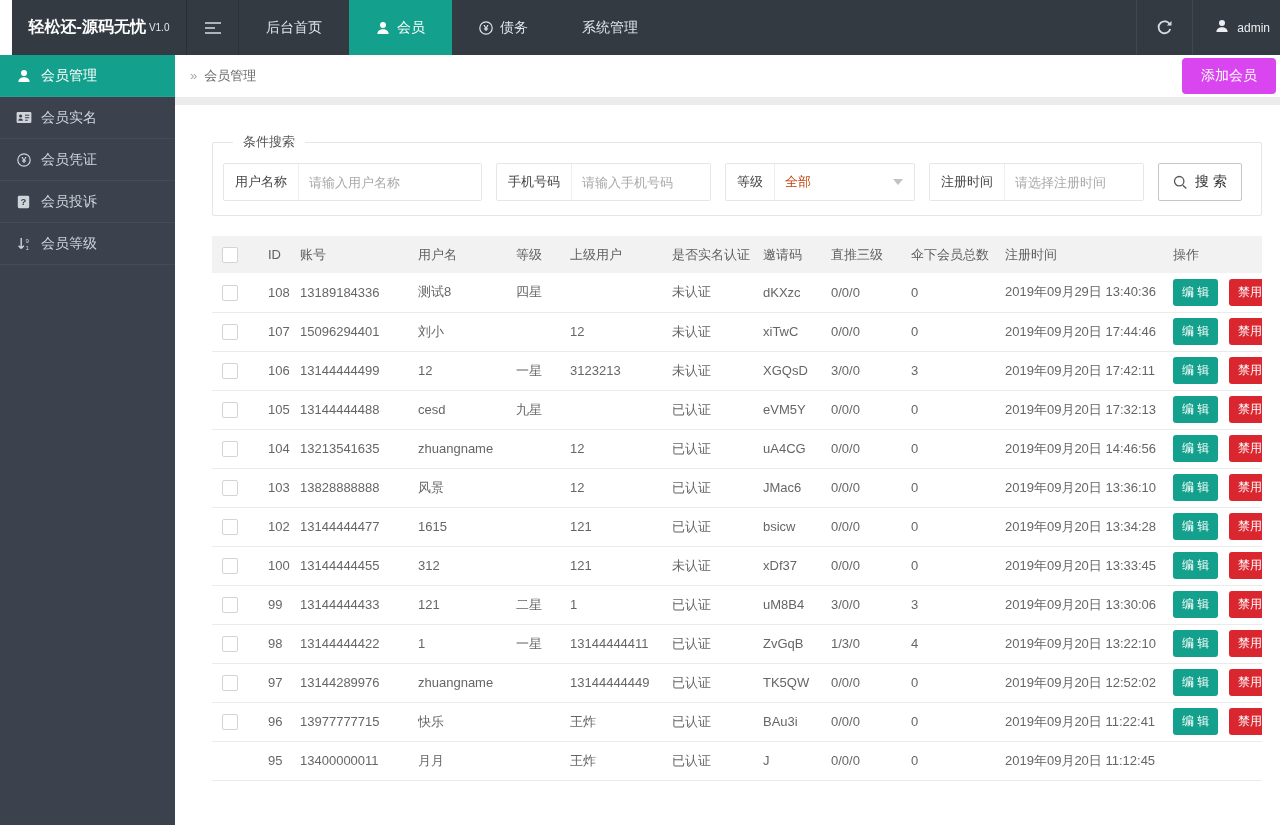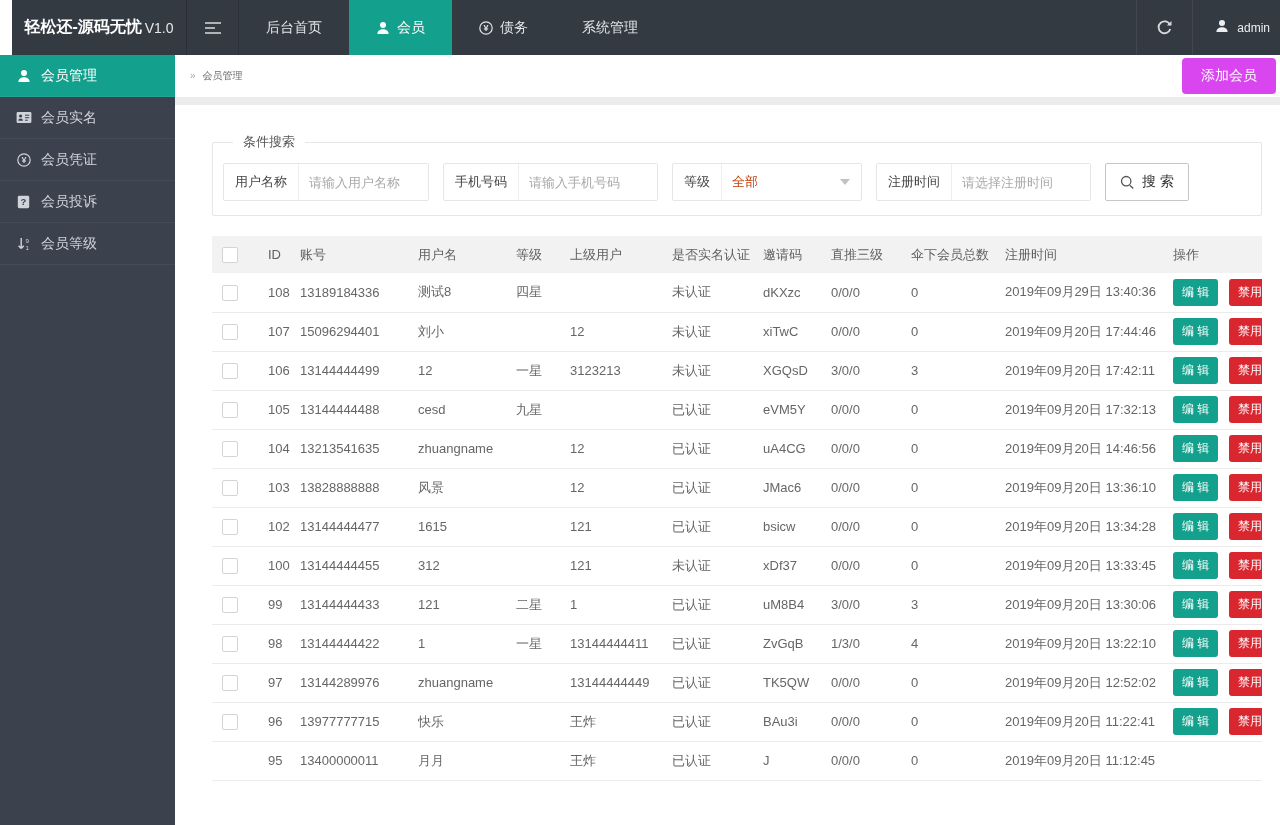--- a/index.html
+++ b/index.html
@@ -4,21 +4,21 @@
 <style>
   * { box-sizing: border-box; margin: 0; padding: 0; }
   html, body { width: 1280px; height: 825px; overflow: hidden; background: #fff;
     font-family: "Liberation Sans", "DejaVu Sans", sans-serif; }
 
   
   .navbar { position: fixed; top: 0; left: 12px; width: 1280px; height: 55px;
     background: #343A42; display: flex; align-items: stretch; z-index: 20; }
   .logo { width: 175px; display: flex; align-items: center; justify-content: center;
     color: #fff; font-size: 16px; font-weight: bold; border-right: 1px solid rgba(0,0,0,.18); }
-  .logo sup { font-size: 14px; margin-left: 3px; font-weight: normal; color: #e8e8e8; }
+  .logo sup { font-size: 10px; margin-left: 3px; font-weight: normal; color: #e8e8e8; }
   .nav-toggle { width: 52px; display: flex; align-items: center; justify-content: center;
     color: #d8dbe0; border-right: 1px solid rgba(0,0,0,.12); cursor: pointer; }
   .nav-menu { display: flex; align-items: stretch; }
   .nav-item { display: flex; align-items: center; gap: 7px; padding: 0 27px;
     color: #e2e5ea; font-size: 14px; cursor: pointer; text-decoration: none; }
   .nav-item.active { background: #13A08C; color: #fff; }
   .nav-item .icon { display: flex; align-items: center; }
   .nav-right { margin-left: auto; display: flex; align-items: stretch; }
   .nav-refresh { width: 56px; display: flex; align-items: center; justify-content: center;
     color: #d8dbe0; border-left: 1px solid rgba(255,255,255,.07); cursor: pointer; }
@@ -30,39 +30,39 @@
     background: #3B414D; z-index: 10; }
   .side-item { height: 42px; display: flex; align-items: center; gap: 9px; padding-left: 15px;
     color: #cfd3da; font-size: 14px; border-bottom: 1px solid rgba(255,255,255,.06); cursor: pointer; }
   .side-item.active { background: #13A08C; color: #fff; }
   .side-item .icon { display: flex; align-items: center; width: 17px; justify-content: center; }
 
   
   .main { margin-left: 175px; padding-top: 55px; }
   .crumb-bar { height: 42px; background: #fff; display: flex; align-items: center;
     padding-left: 15px; position: relative; }
-  .crumb { color: #6a6a6a; font-size: 10px; }
+  .crumb { color: #6a6a6a; font-size: 13px; }
   .crumb .arrows { color: #a8a8a8; margin-right: 7px; }
   .add-btn { position: absolute; right: 4px; top: 3px; height: 36px; padding: 0 19px;
     background: #d946ef; color: #fff; font-size: 14px; border: none; border-radius: 4px; cursor: pointer; }
   .gray-strip { height: 8px; background: #ececec; }
   .content { padding: 28px 18px 0 37px; background: #fff; }
 
   
   fieldset.search { border: 1px solid #e6e6e6; border-radius: 2px; padding: 12px 10px 14px 10px; }
   fieldset.search legend { font-size: 13px; color: #555; padding: 0 10px; margin-left: 10px; }
   .search-row { display: flex; gap: 14px; align-items: center; }
   .group { display: flex; align-items: center; border: 1px solid #e6e6e6; height: 38px;
     background: #fff; border-radius: 2px; }
   .group .glabel { font-size: 13px; color: #444; padding: 0 11px; white-space: nowrap;
     border-right: 1px solid #eee; height: 100%; display: flex; align-items: center; }
   .group input { border: none; outline: none; flex: 1; min-width: 0; height: 100%;
     padding: 0 10px; font-size: 13px; color: #333; font-family: inherit; }
   .group input::placeholder { color: #a9a9a9; }
-  .g-user { width: 206px; } .g-phone { width: 215px; } .g-level { width: 190px; } .g-time { width: 215px; }
+  .g-user { width: 259px; } .g-phone { width: 215px; } .g-level { width: 190px; } .g-time { width: 215px; }
   .sel { flex: 1; display: flex; align-items: center; padding: 0 10px; font-size: 13px;
     color: #c2410c; cursor: pointer; height: 100%; position: relative; }
   .caret { position: absolute; right: 11px; width: 0; height: 0;
     border-left: 5px solid transparent; border-right: 5px solid transparent; border-top: 6px solid #c2c2c2; }
   .search-btn { display: flex; align-items: center; gap: 7px; height: 38px; padding: 0 14px;
     background: #fff; border: 1px solid #c6c6c6; border-radius: 2px; color: #333;
     font-size: 14px; cursor: pointer; font-family: inherit; }
 
   
   table.grid { width: 1050px; border-collapse: collapse; table-layout: fixed; margin-top: 20px; }

